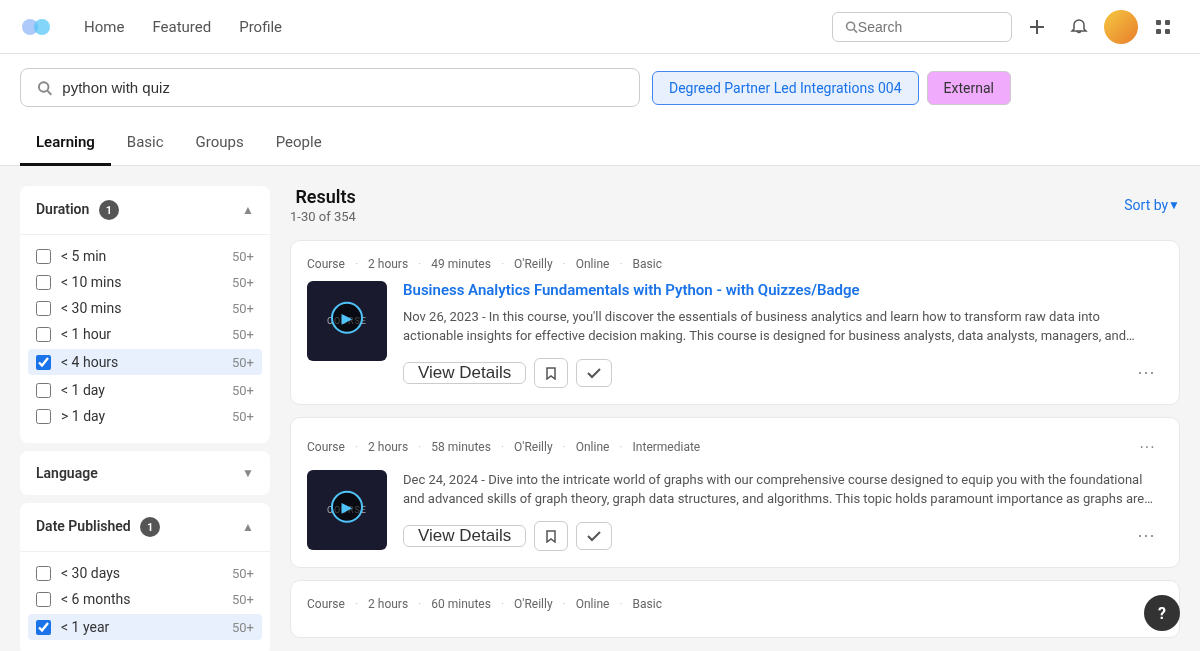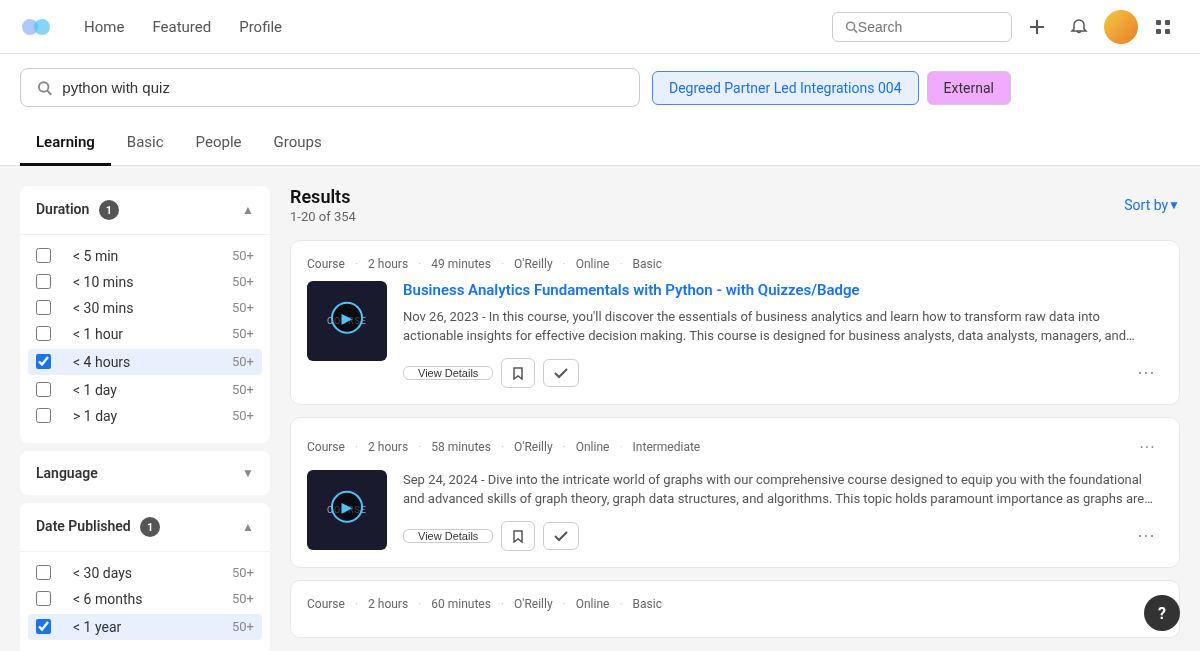--- a/index.html
+++ b/index.html
@@ -201,22 +201,22 @@
     .filter-header .chevron {
       font-size: 12px;
       color: #888;
     }
     .filter-body {
       padding: 8px 16px 14px;
       border-top: 1px solid #f0f0f0;
     }
     .filter-option {
       display: flex;
-      align-items: flex-start;
-      gap: 22px;
+      align-items: flex-end;
+      gap: 10px;
       padding: 5px 0;
       cursor: pointer;
       font-size: 14px;
     }
     .filter-option input[type="checkbox"] {
       width: 15px;
       height: 15px;
       cursor: pointer;
       accent-color: #1a73e8;
     }
@@ -240,20 +240,21 @@
     .results-header {
       display: flex;
       align-items: center;
       justify-content: space-between;
       margin-bottom: 16px;
     }
     .results-title {
       font-size: 18px;
       font-weight: 600;
       color: #111;
+      text-align: right;
     }
     .results-count {
       font-size: 13px;
       color: #666;
       margin-top: 2px;
     }
     .sort-by {
       display: flex;
       align-items: center;
       color: #1a73e8;
@@ -341,21 +342,21 @@
       display: flex;
       align-items: center;
       gap: 8px;
       margin-top: 12px;
     }
     .btn-view-details {
       border: 1px solid #ccc;
       background: #fff;
       border-radius: 6px;
       padding: 0 14px;
-      font-size: 11px;
+      font-size: 17px;
       cursor: pointer;
       color: #333;
     }
     .btn-icon {
       border: 1px solid #ccc;
       background: #fff;
       border-radius: 6px;
       padding: 7px 10px;
       font-size: 13px;
       cursor: pointer;
@@ -452,22 +453,22 @@
       <input type="text" value="python with quiz" style="">
     </div>
     <div class="filter-pills">
       <div class="filter-pill active">Degreed Partner Led Integrations 004</div>
       <div class="filter-pill">External</div>
     </div>
   </div>
   <div class="tabs-row">
     <div class="tab active">Learning</div>
     <div class="tab">Basic</div>
+    <div class="tab">Groups</div>
     <div class="tab">People</div>
-    <div class="tab">Groups</div>
   </div>
 </div>
 
 <div class="main-content">
 
   <aside class="sidebar">
 
     <div class="filter-section">
       <div class="filter-header">
         <span>
@@ -548,21 +549,21 @@
         </div>
       </div>
     </div>
 
   </aside>
 
   <main class="results-area">
     <div class="results-header">
       <div>
         <div class="results-title">Results</div>
-        <div class="results-count">1-20 of 354</div>
+        <div class="results-count">1-30 of 354</div>
       </div>
       <div class="sort-by">
         <span>Sort by</span>
         <span class="chevron">▼</span>
       </div>
     </div>
 
     <div class="course-card">
       <div class="card-meta">
         <span>Course</span>
@@ -621,21 +622,21 @@
         <span>Intermediate</span>
         <button class="btn-more" style="margin-left:auto; font-size:16px; border:none; background:none; cursor:pointer;">···</button>
       </div>
       <div class="card-body">
         <div class="card-thumbnail">
           <div class="play-circle">▶</div>
           <div class="course-label">COURSE</div>
         </div>
         <div class="card-info">
           <div class="card-desc">
-            <span>Sep 24, 2024</span> - <span>Dive into the intricate world of graphs with our comprehensive course designed to equip you with the foundational and advanced skills of graph theory, graph data structures, and algorithms. This topic holds paramount importance as graphs are everywhere in today's data-driven era, from social networks and the internet to biological</span>
+            <span>Dec 24, 2024</span> - <span>Dive into the intricate world of graphs with our comprehensive course designed to equip you with the foundational and advanced skills of graph theory, graph data structures, and algorithms. This topic holds paramount importance as graphs are everywhere in today's data-driven era, from social networks and the internet to biological</span>
             
           </div>
           <div class="card-actions">
             <button class="btn-view-details">View Details</button>
             <button class="btn-icon">
               <svg width="12" height="14" viewBox="0 0 12 14" fill="#555">
                 <path d="M2 2h8v11l-4-3-4 3V2z" fill="none" stroke="#555" stroke-width="1.5"></path>
               </svg>
             </button>
             <button class="btn-icon">

